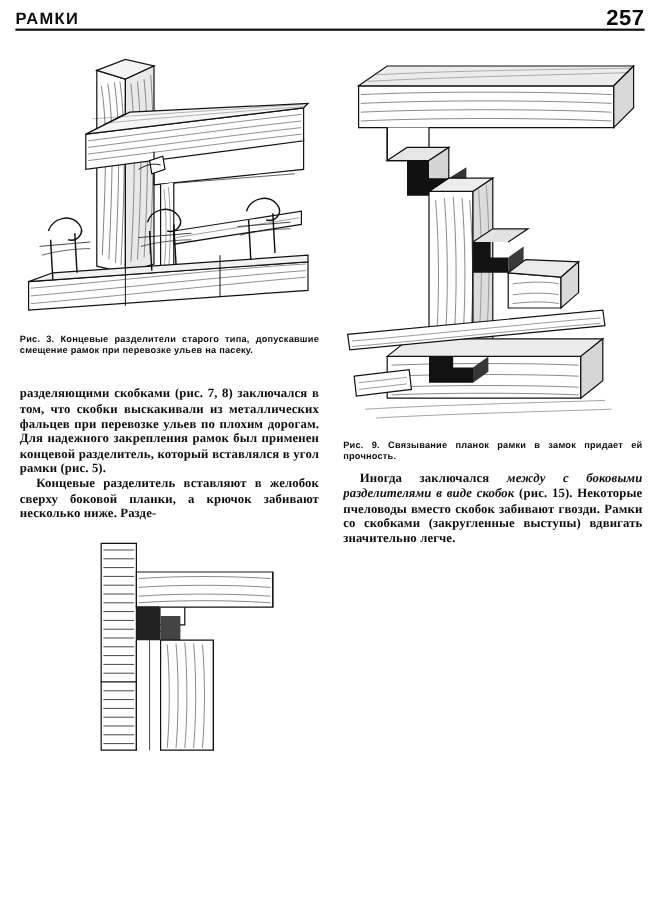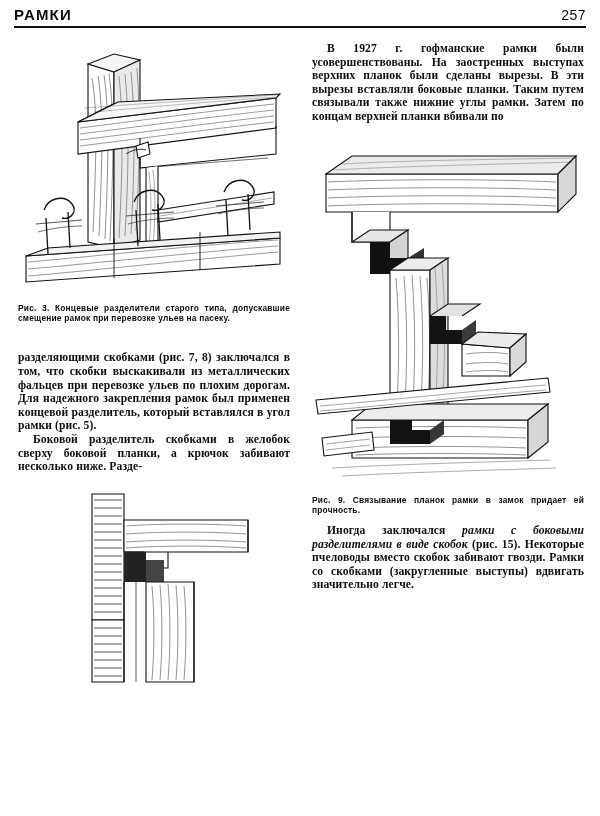--- a/index.html
+++ b/index.html
@@ -25,22 +25,22 @@
     justify-content:space-between;
   }
   .running-head .title{
     font-family:"Liberation Sans", sans-serif;
     font-weight:bold;
     font-size:15px;
     letter-spacing:1.2px;
   }
   .running-head .folio{
     font-family:"Liberation Sans", sans-serif;
-    font-weight:normal;
-    font-size:14px;
+    font-weight:bold;
+    font-size:20px;
     letter-spacing:0.5px;
   }
   .rule{
     position:absolute;
     left:14px;top:26px;
     width:572px;height:2px;
     background:#111;
   }
   
   .col{
@@ -175,21 +175,21 @@
           <path d="M230 152 L232 188" stroke-width="1.3"></path>
           <path d="M198 164 L246 160" stroke-width="0.7"></path>
           <path d="M200 172 C214 168 234 166 246 166" stroke-width="0.6"></path>
         </g>
       </svg>
     </div>
 
     <div class="caption block" style="margin-bottom:28px;">Рис. 3. Концевые разделители старого типа, допускавшие смещение рамок при перевозке ульев на пасеку.</div>
 
     <p class="body noind">разделяющими скобками (рис. 7, 8) заключался в том, что скобки выскакивали из металлических фальцев при перевозке ульев по плохим дорогам. Для надежного закрепления рамок был применен концевой разделитель, который вставлялся в угол рамки (рис. 5).</p>
-    <p class="body" style="margin-bottom:16px;">Боковой разделитель скобками в желобок сверху боковой планки, а крючок забивают несколько ниже. Разде-</p>
+    <p class="body" style="margin-bottom:16px;">Концевые разделитель вставляют в желобок сверху боковой планки, а крючок забивают несколько ниже. Разде-</p>
 
     <div class="fig block" style="height:196px;margin-top:12px;">
       <svg width="272" height="196" viewBox="0 0 272 196">
         <g fill="none" stroke="#111" stroke-width="1.1">
 
           <path d="M74 4 L74 130 L106 130 L106 4 Z" fill="#fff"></path>
           <g stroke-width="0.7">
             <path d="M76 10 L104 10"></path>
               <path d="M76 18 L104 18"></path>
               <path d="M76 26 L104 26"></path>
@@ -247,21 +247,20 @@
           <path d="M230 30 L230 62" stroke-width="1.1"></path>
           <path d="M176 92 L176 192" stroke-width="1.1"></path>
         </g>
       </svg>
     </div>
 
   </div>
 
   <div class="col col-right">
 
-    <p class="body" style="margin-bottom:14px;">В 1927 г. гофманские рамки были усовершенствованы. На заостренных выступах верхних планок были сделаны вырезы. В эти вырезы вставляли боковые планки. Таким путем связывали также нижние углы рамки. Затем по концам верхней планки вбивали по</p>
 
     <div class="fig block" style="height:348px;">
       <svg width="272" height="348" viewBox="0 0 272 348">
         <g fill="none" stroke="#111" stroke-width="1.1">
 
           <path d="M14 36 L14 74 L246 74 L246 36 Z" fill="#fff"></path>
           <path d="M14 36 L40 18 L264 18 L246 36 Z" fill="#ececec"></path>
           <path d="M246 36 L264 18 L264 56 L246 74 Z" fill="#d8d8d8"></path>
           <g stroke-width="0.5" opacity="0.9">
             <path d="M16 44 C80 41 180 41 244 44"></path>
@@ -340,17 +339,17 @@
             <path d="M30 338 C100 334 190 332 244 330"></path>
           </g>
         </g>
       </svg>
     </div>
 
     <div class="caption block" style="">Рис. 9. Связывание планок рамки в замок придает ей прочность.</div>
 
 
     <p class="body">
-      <span>Иногда заключался </span><span class="it">рамки с боковыми разделителями в виде скобок</span><span> (рис. 15). Некоторые пчеловоды вместо скобок забивают гвозди. Рамки со скобками (закругленные выступы) вдвигать значительно легче.</span>
+      <span>Иногда заключался </span><span class="it">между с боковыми разделителями в виде скобок</span><span> (рис. 15). Некоторые пчеловоды вместо скобок забивают гвозди. Рамки со скобками (закругленные выступы) вдвигать значительно легче.</span>
     </p>
   </div>
 
 </div>
 
 </body></html>

